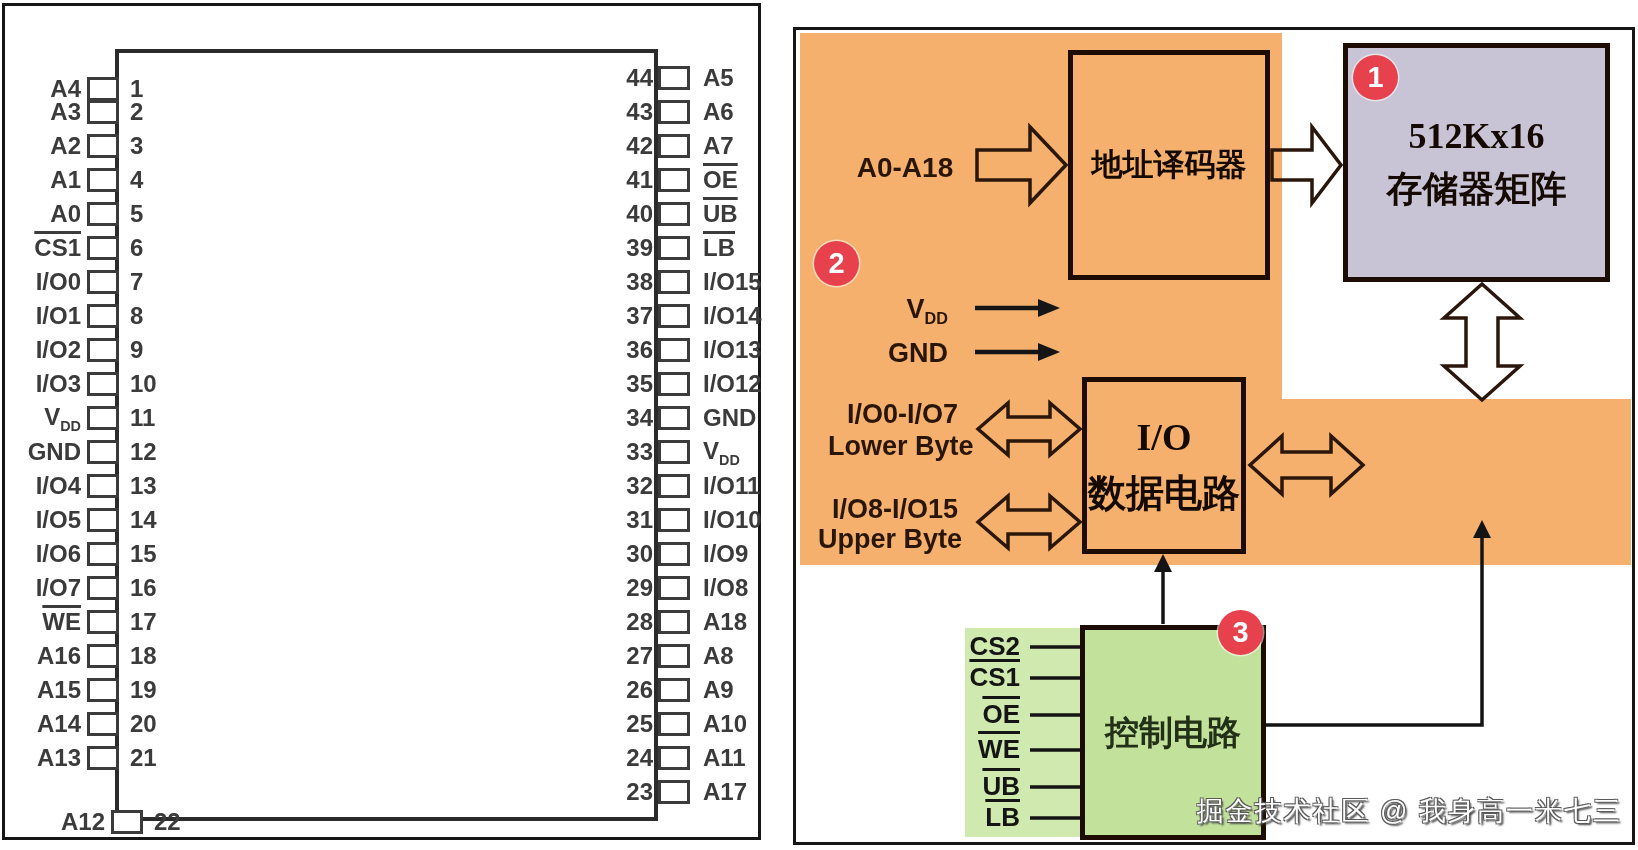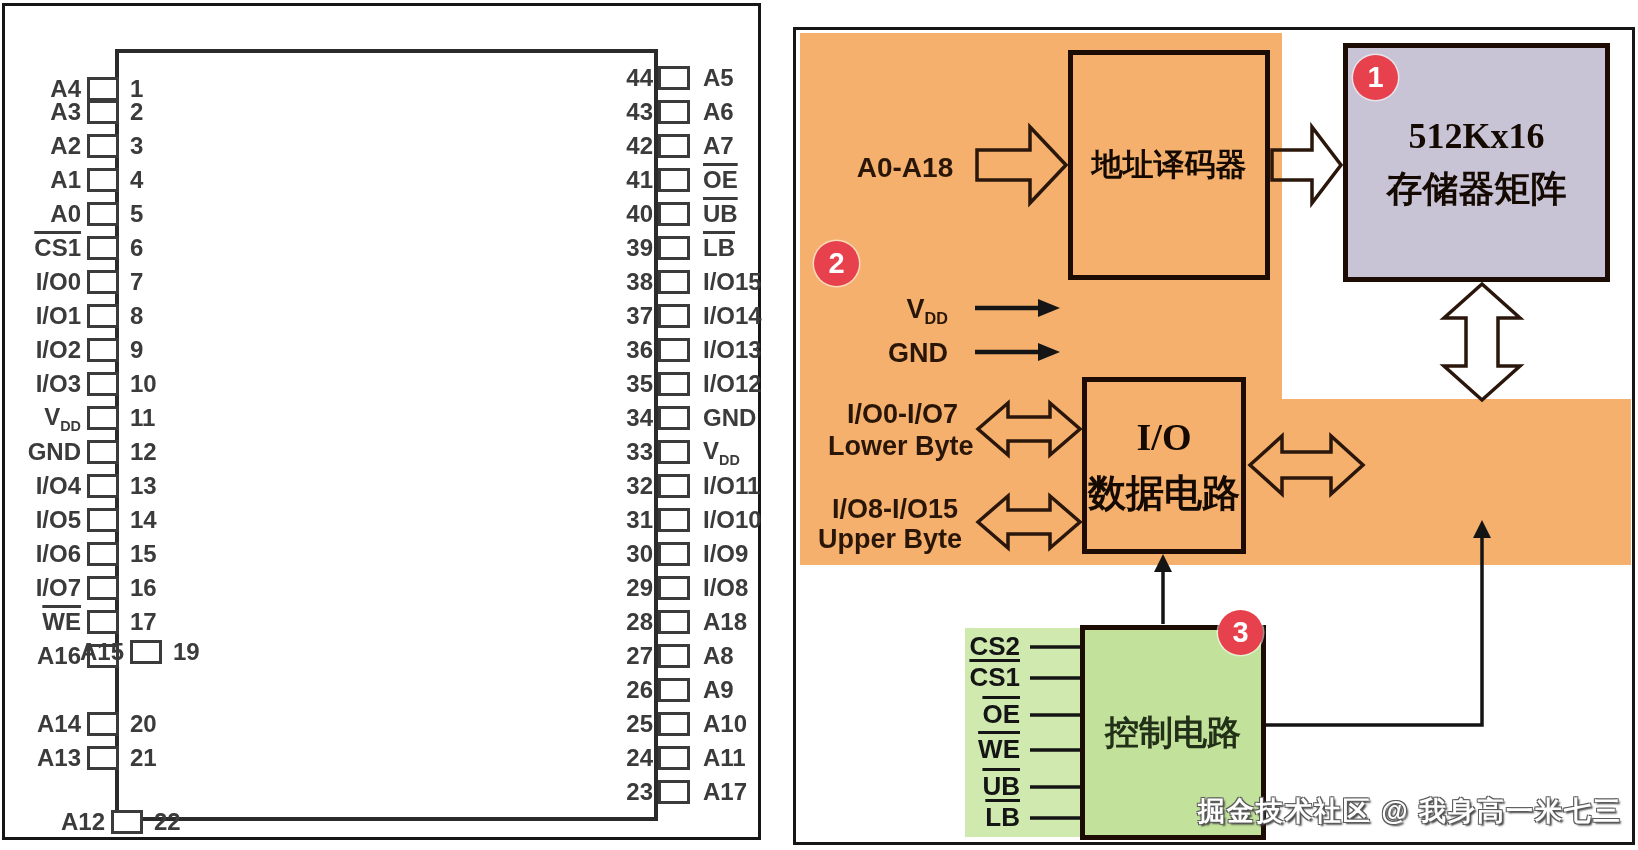--- a/index.html
+++ b/index.html
@@ -47,21 +47,21 @@
   #green-strip{position:absolute;left:965px;top:628px;width:115px;height:209px;background:var(--green-light);}
 
   .sig-label{position:absolute;font-size:27px;font-weight:600;color:#2a1608;white-space:nowrap;}
   .ctl-label{position:absolute;left:900px;width:120px;text-align:right;font-size:26px;
              font-weight:600;color:#151515;white-space:nowrap;}
 
   .badge{position:absolute;width:45px;height:45px;border-radius:50%;background:var(--red);
          color:#ffffff;font-size:29px;font-weight:700;display:flex;align-items:center;
          justify-content:center;box-shadow:0 0 0 1.5px rgba(255,255,255,.55);}
 
-  #watermark{position:absolute;right:16px;top:793px;font-size:27px;font-weight:700;
+  #watermark{position:absolute;right:16px;top:793px;font-size:27px;font-weight:400;
              letter-spacing:2px;color:#ffffff;white-space:nowrap;
              text-shadow:-1px -1px 0 #5a5a5a,1px -1px 0 #5a5a5a,-1px 1px 0 #5a5a5a,2px 2px 2px #3c3c3c;}
 
   #wires{position:absolute;left:0;top:0;width:1638px;height:850px;pointer-events:none;}
 </style>
 </head>
 <body>
 
 <div id="stage" style="--orange: #f4b06c; --purple: #c9c3d6; --green: #c2e29c; --green-light: #cfe9ae; --red: #e6414c;">
 
@@ -151,21 +151,21 @@
         <div class="pin-row left-row" style="top: 599px;">
           <span class="pin-label"><span class="bar">WE</span></span>
           <span class="pin-square"></span>
           <span class="pin-num">17</span>
         </div>
         <div class="pin-row left-row" style="top: 633px;">
           <span class="pin-label">A16</span>
           <span class="pin-square"></span>
           <span class="pin-num">18</span>
         </div>
-        <div class="pin-row left-row" style="top: 629px; padding-left: 43px;">
+        <div class="pin-row left-row" style="top: 667px;">
           <span class="pin-label">A15</span>
           <span class="pin-square"></span>
           <span class="pin-num">19</span>
         </div>
         <div class="pin-row left-row" style="top: 701px;">
           <span class="pin-label">A14</span>
           <span class="pin-square"></span>
           <span class="pin-num">20</span>
         </div>
         <div class="pin-row left-row" style="top: 735px;">

